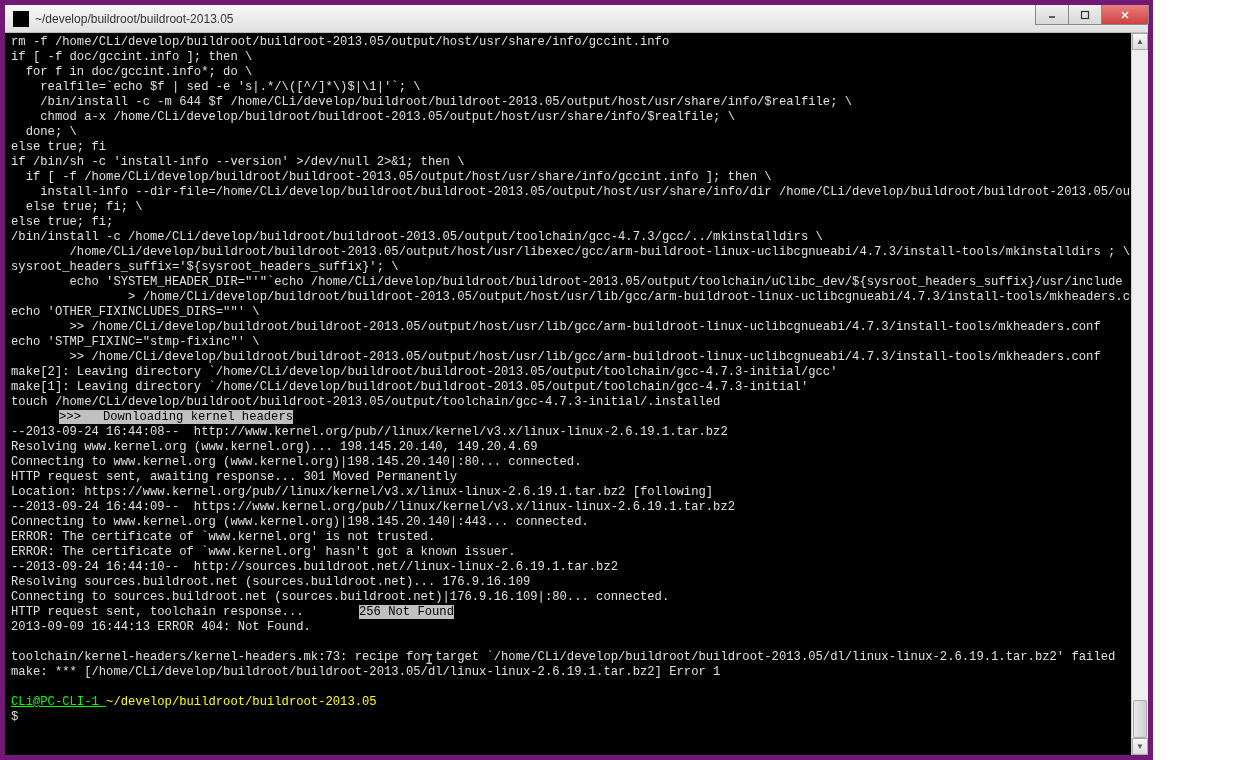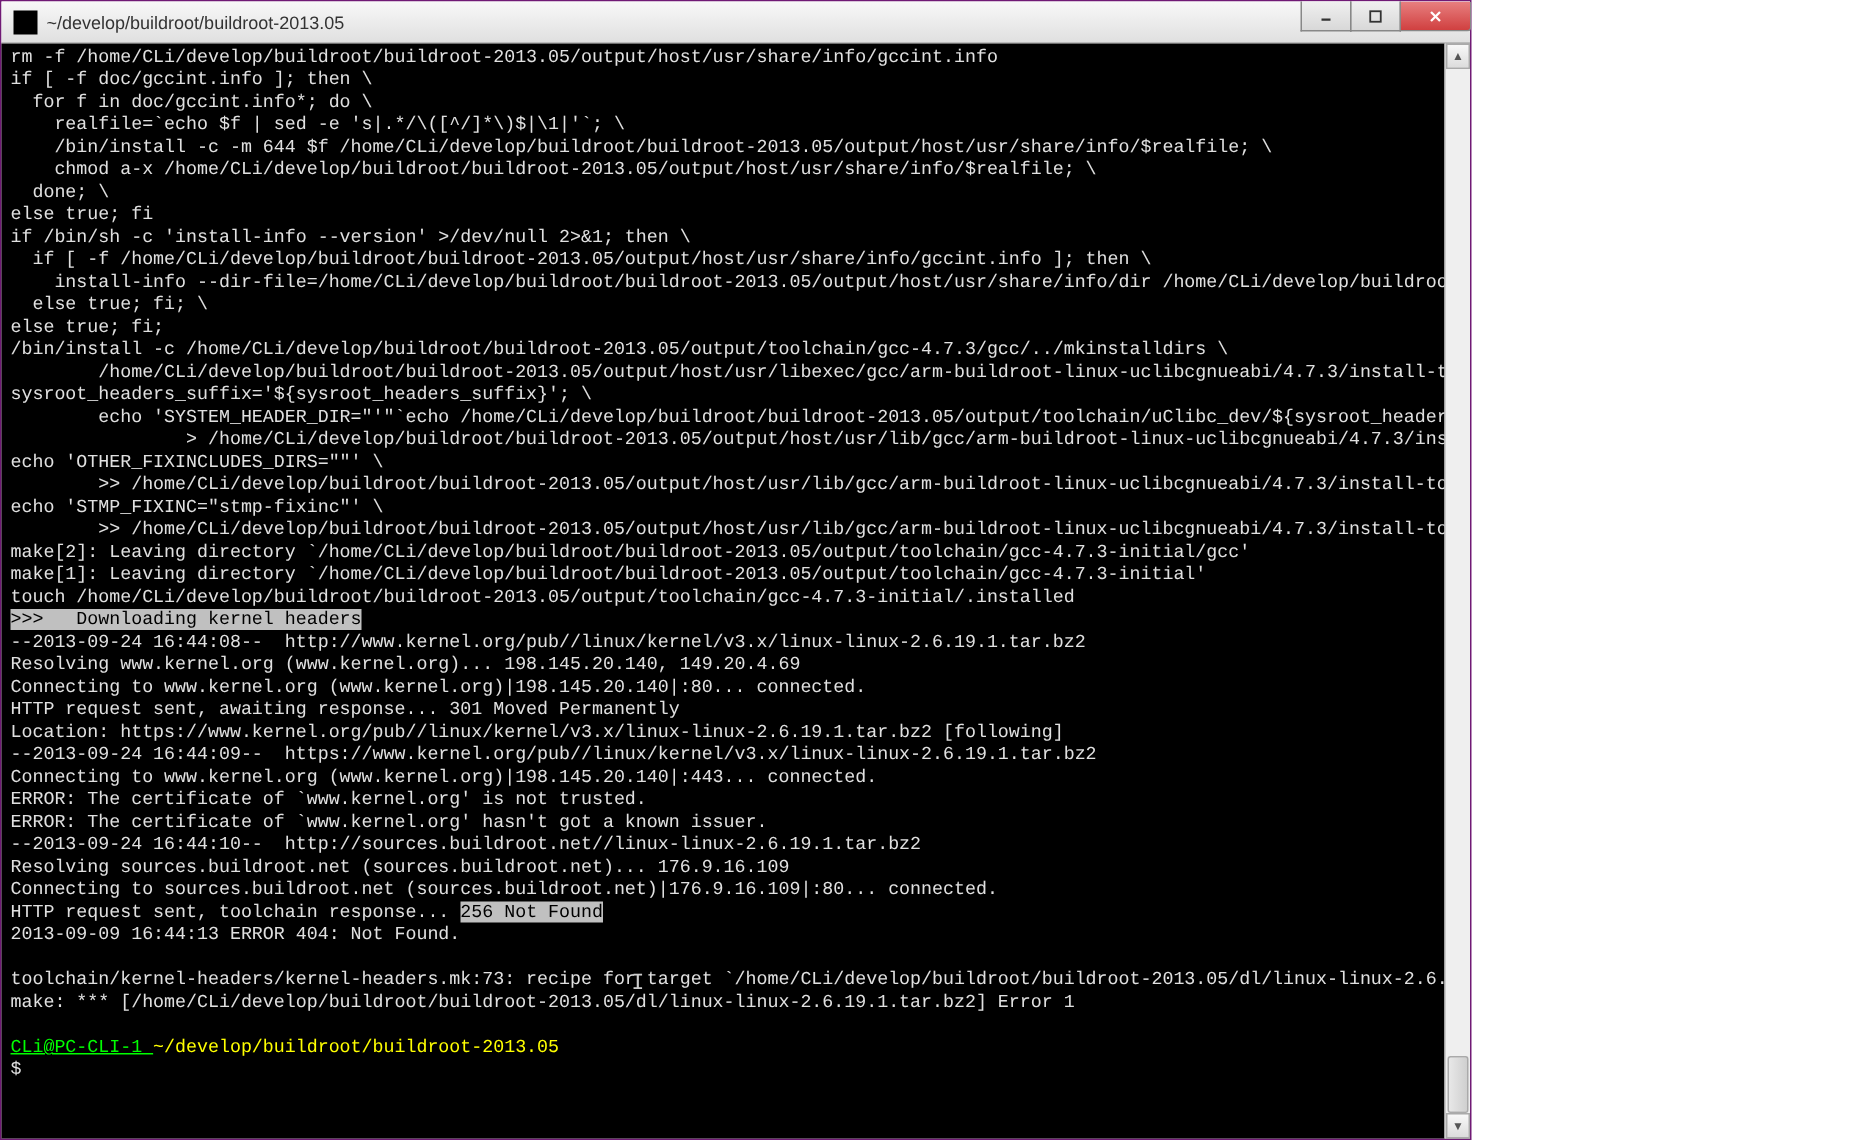--- a/index.html
+++ b/index.html
@@ -4,23 +4,23 @@
 <style>
   * { margin: 0; padding: 0; box-sizing: border-box; }
   body {
     font-family: Arial, sans-serif;
     background: #fff;
     width: 1239px;
     height: 760px;
     overflow: hidden;
   }
   .window {
-    width: 981px;
+    width: 1153px;
     height: 760px;
-    border: 1px solid #701a75;
+    border: 5px solid #701a75;
     display: flex;
     flex-direction: column;
   }
   .titlebar {
     height: 28px;
     background: linear-gradient(to bottom, #f8f8f8, #e0e0e0);
     border-bottom: 1px solid #bbb;
     display: flex;
     align-items: center;
     padding-left: 8px;
@@ -102,21 +102,21 @@
     position: absolute;
     bottom: 0;
     left: 1px;
     right: 1px;
     height: 38px;
     background: linear-gradient(to right,#e8e8e8,#cfcfcf);
     border: 1px solid #aaa;
     border-radius: 2px;
     cursor: pointer;
   }
-  .hl { background: #c0c0c0; color: #000; }
+  .hl { background: #c0c0c0; color: #000; margin-left: 48px; }
   .green { color: #00ff00; text-decoration: underline; }
   .yellow { color: #ffff00; }
   .text-cursor {
     position:absolute;
     color:#ccc;
     font-family: Consolas,monospace;
     font-size:14px;
     pointer-events:none;
   }
 </style>

